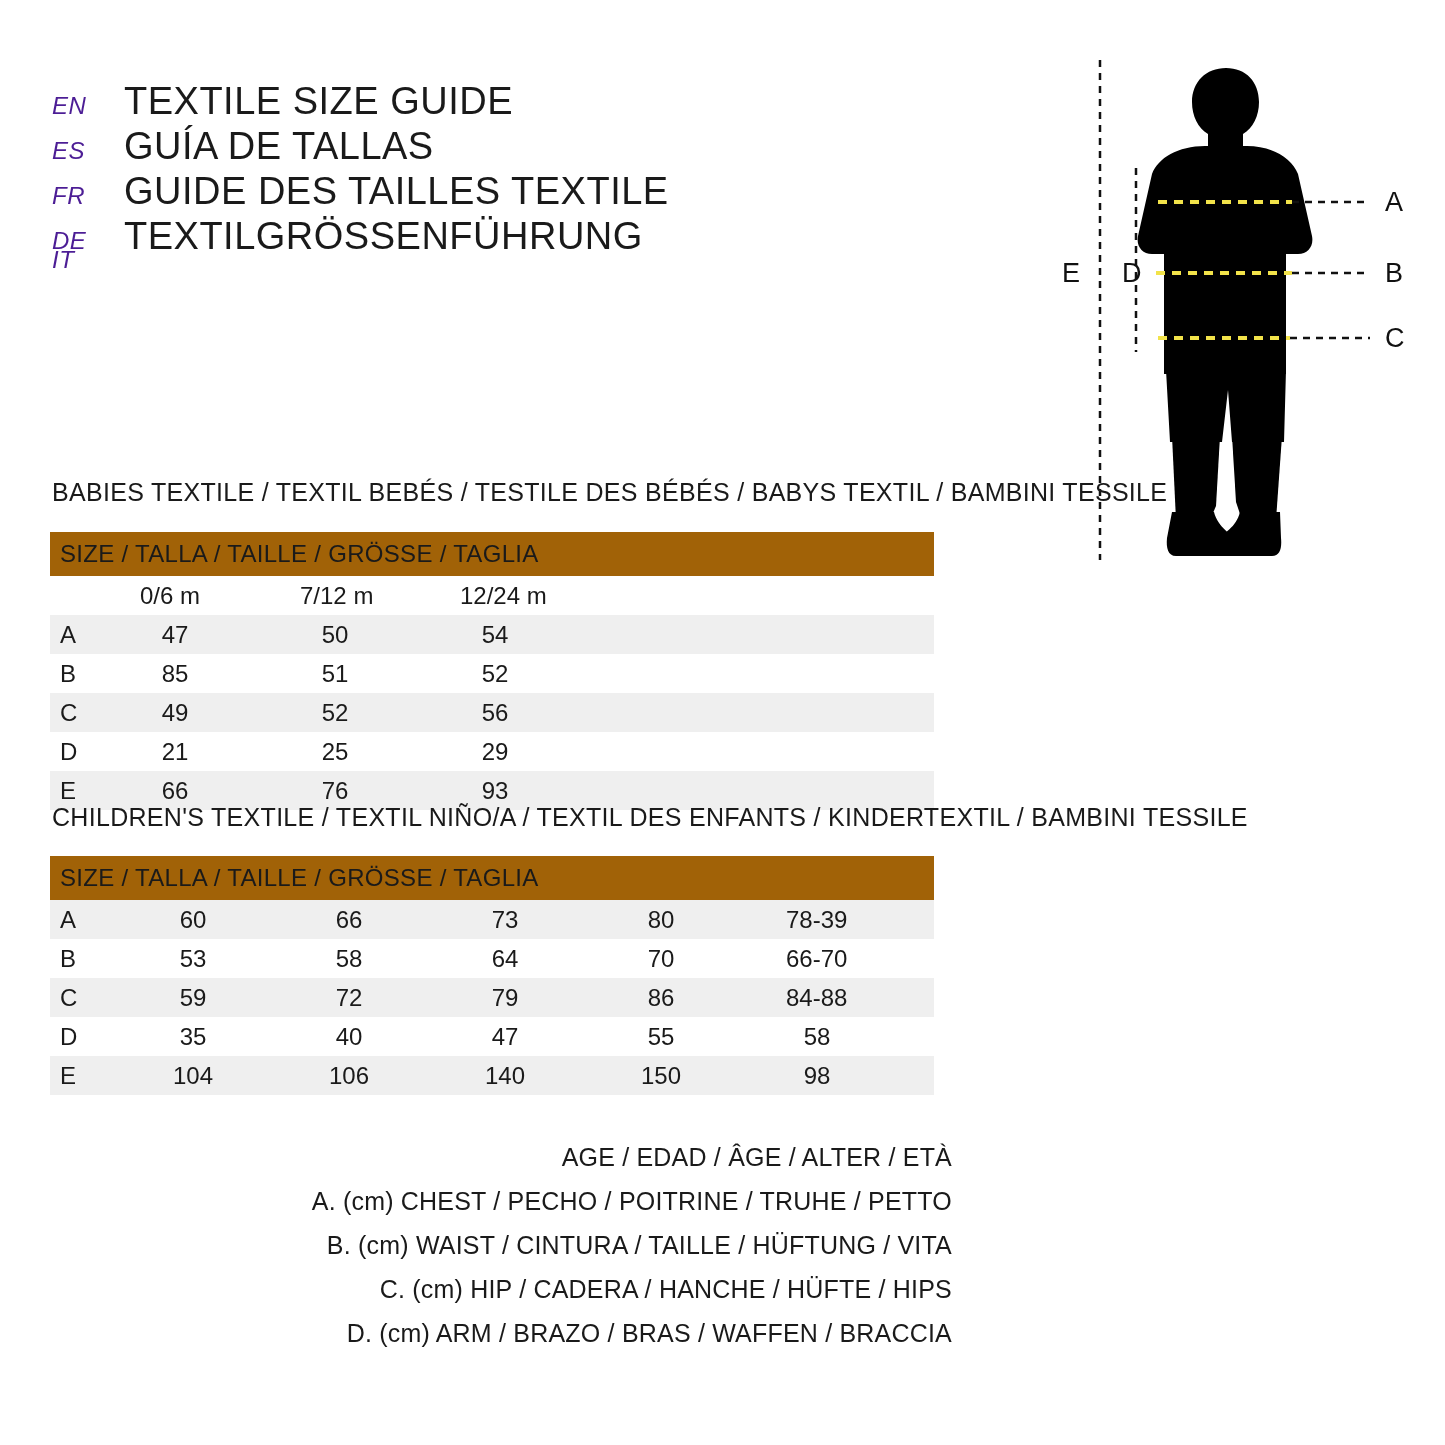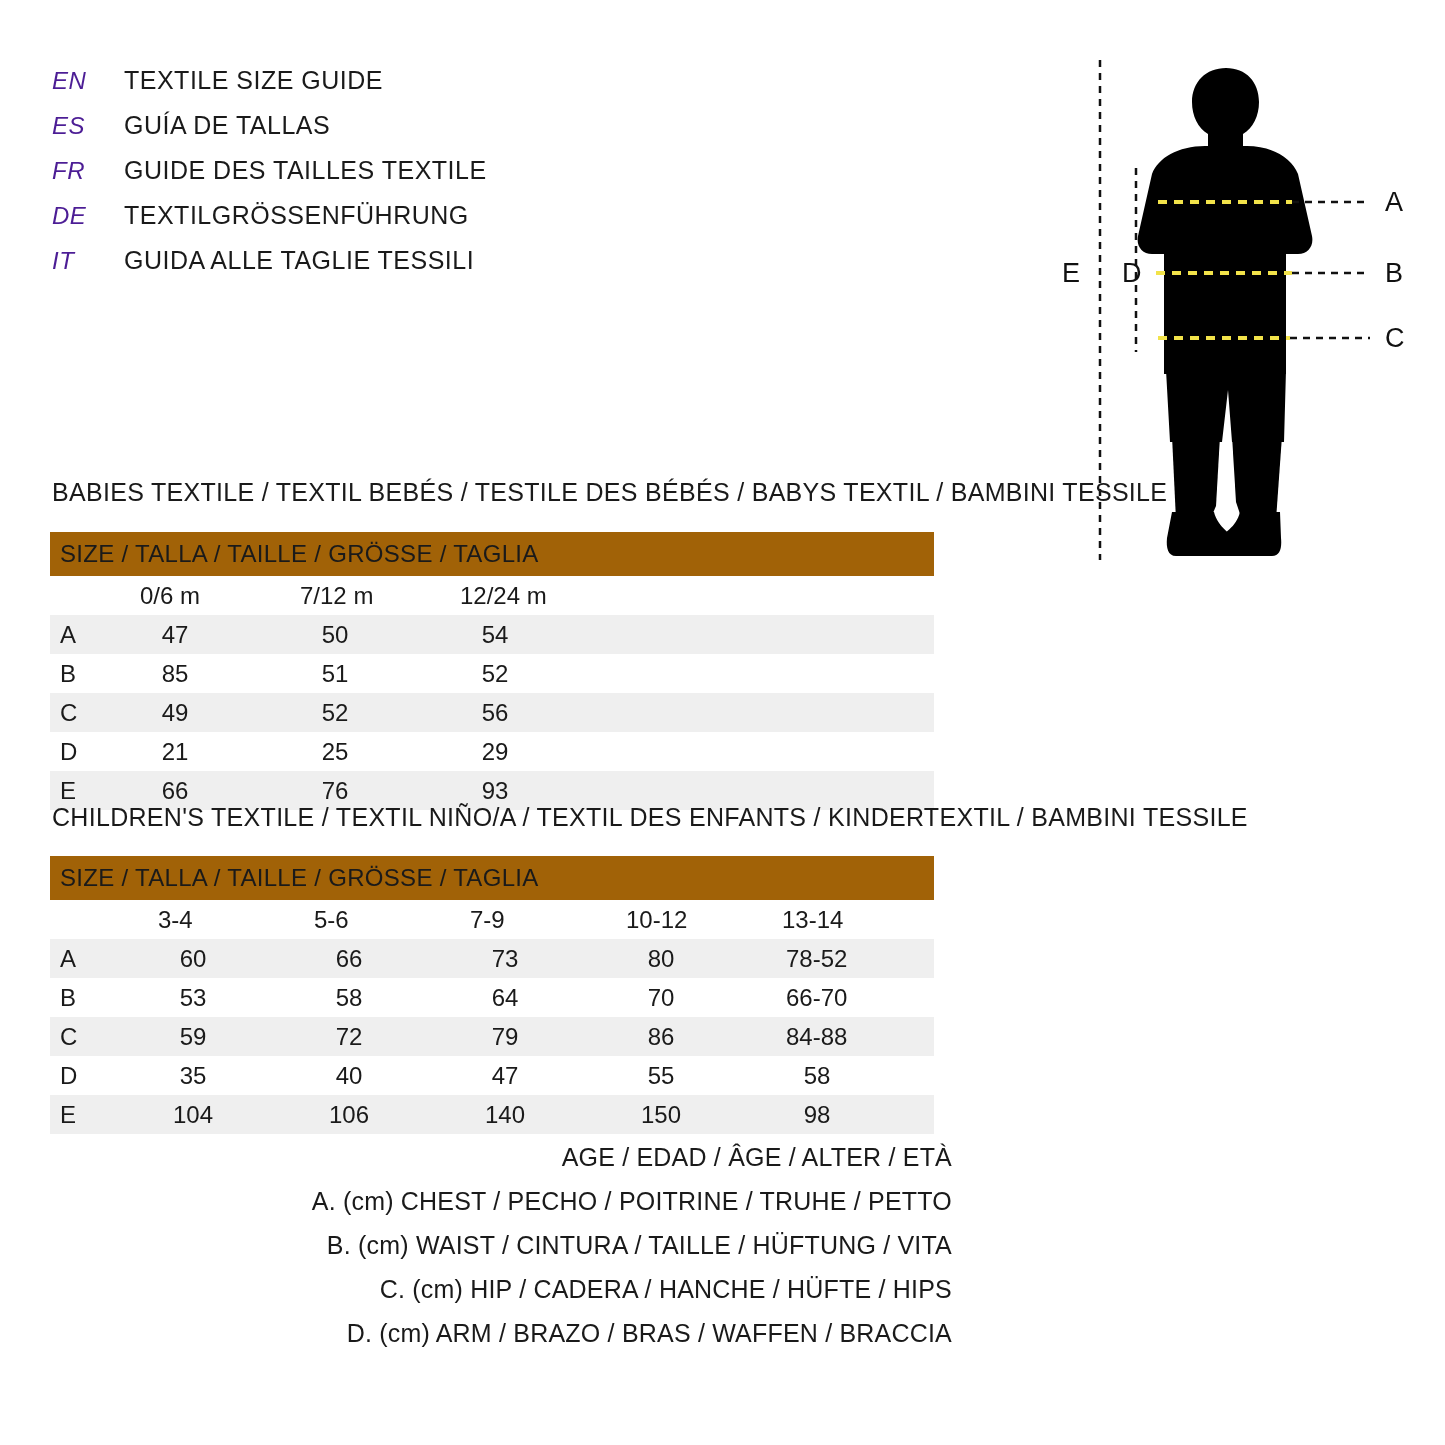--- a/index.html
+++ b/index.html
@@ -29,23 +29,24 @@
     height: 45px;
   }
   .lang-code {
     width: 72px;
     font-size: 24px;
     letter-spacing: 0.5px;
     color: #4c1d95;
     font-style: italic;
   }
   .lang-text {
-    font-size: 25px;
+    font-size: 38px;
     letter-spacing: 0.5px;
     color: #1a1a1a;
+    margin-top: 14px;
   }
 
   
   #figure {
     position: absolute;
     left: 1040px;
     top: 50px;
     width: 380px;
     height: 520px;
   }
@@ -144,21 +145,20 @@
   <div class="lang-row">
     <span class="lang-code">FR</span>
     <span class="lang-text">GUIDE DES TAILLES TEXTILE</span>
   </div>
   <div class="lang-row">
     <span class="lang-code">DE</span>
     <span class="lang-text">TEXTILGRÖSSENFÜHRUNG</span>
   </div>
   <div class="lang-row">
     <span class="lang-code">IT</span>
-    <span class="lang-text">GUIDA ALLE TAGLIE TESSILI</span>
   </div>
 </div>
 
 <div id="figure">
   <svg width="380" height="520" viewBox="0 0 380 520" xmlns="http://www.w3.org/2000/svg">
 
     <g fill="#000000">
 
       <path d="M186 18 C206 18 219 32 219 52 C219 66 213 78 203 84 L203 96 L168 96 L168 84 C158 78 152 66 152 52 C152 32 166 18 186 18 Z"></path>
 
@@ -259,35 +259,27 @@
       <col class="cx">
       <col class="cx">
       <col class="cx">
       <col class="cx">
       <col>
   </colgroup>
   <tbody>
     <tr>
       <th class="header-bar" colspan="6">SIZE / TALLA / TAILLE / GRÖSSE / TAGLIA</th>
     </tr>
-    <tr>
-      <td class="rowlabel"></td>
-      <td class="colhead">3-4</td>
-      <td class="colhead">5-6</td>
-      <td class="colhead">7-9</td>
-      <td class="colhead">10-12</td>
-      <td class="colhead">13-14</td>
-    </tr>
     <tr class="zebra">
       <td class="rowlabel">A</td>
       <td class="val"><span class="num">60</span></td>
       <td class="val"><span class="num">66</span></td>
       <td class="val"><span class="num">73</span></td>
       <td class="val"><span class="num">80</span></td>
-      <td class="val"><span class="hd">78-52</span></td>
+      <td class="val"><span class="hd">78-39</span></td>
     </tr>
     <tr>
       <td class="rowlabel">B</td>
       <td class="val"><span class="num">53</span></td>
       <td class="val"><span class="num">58</span></td>
       <td class="val"><span class="num">64</span></td>
       <td class="val"><span class="num">70</span></td>
       <td class="val"><span class="hd">66-70</span></td>
     </tr>
     <tr class="zebra">

